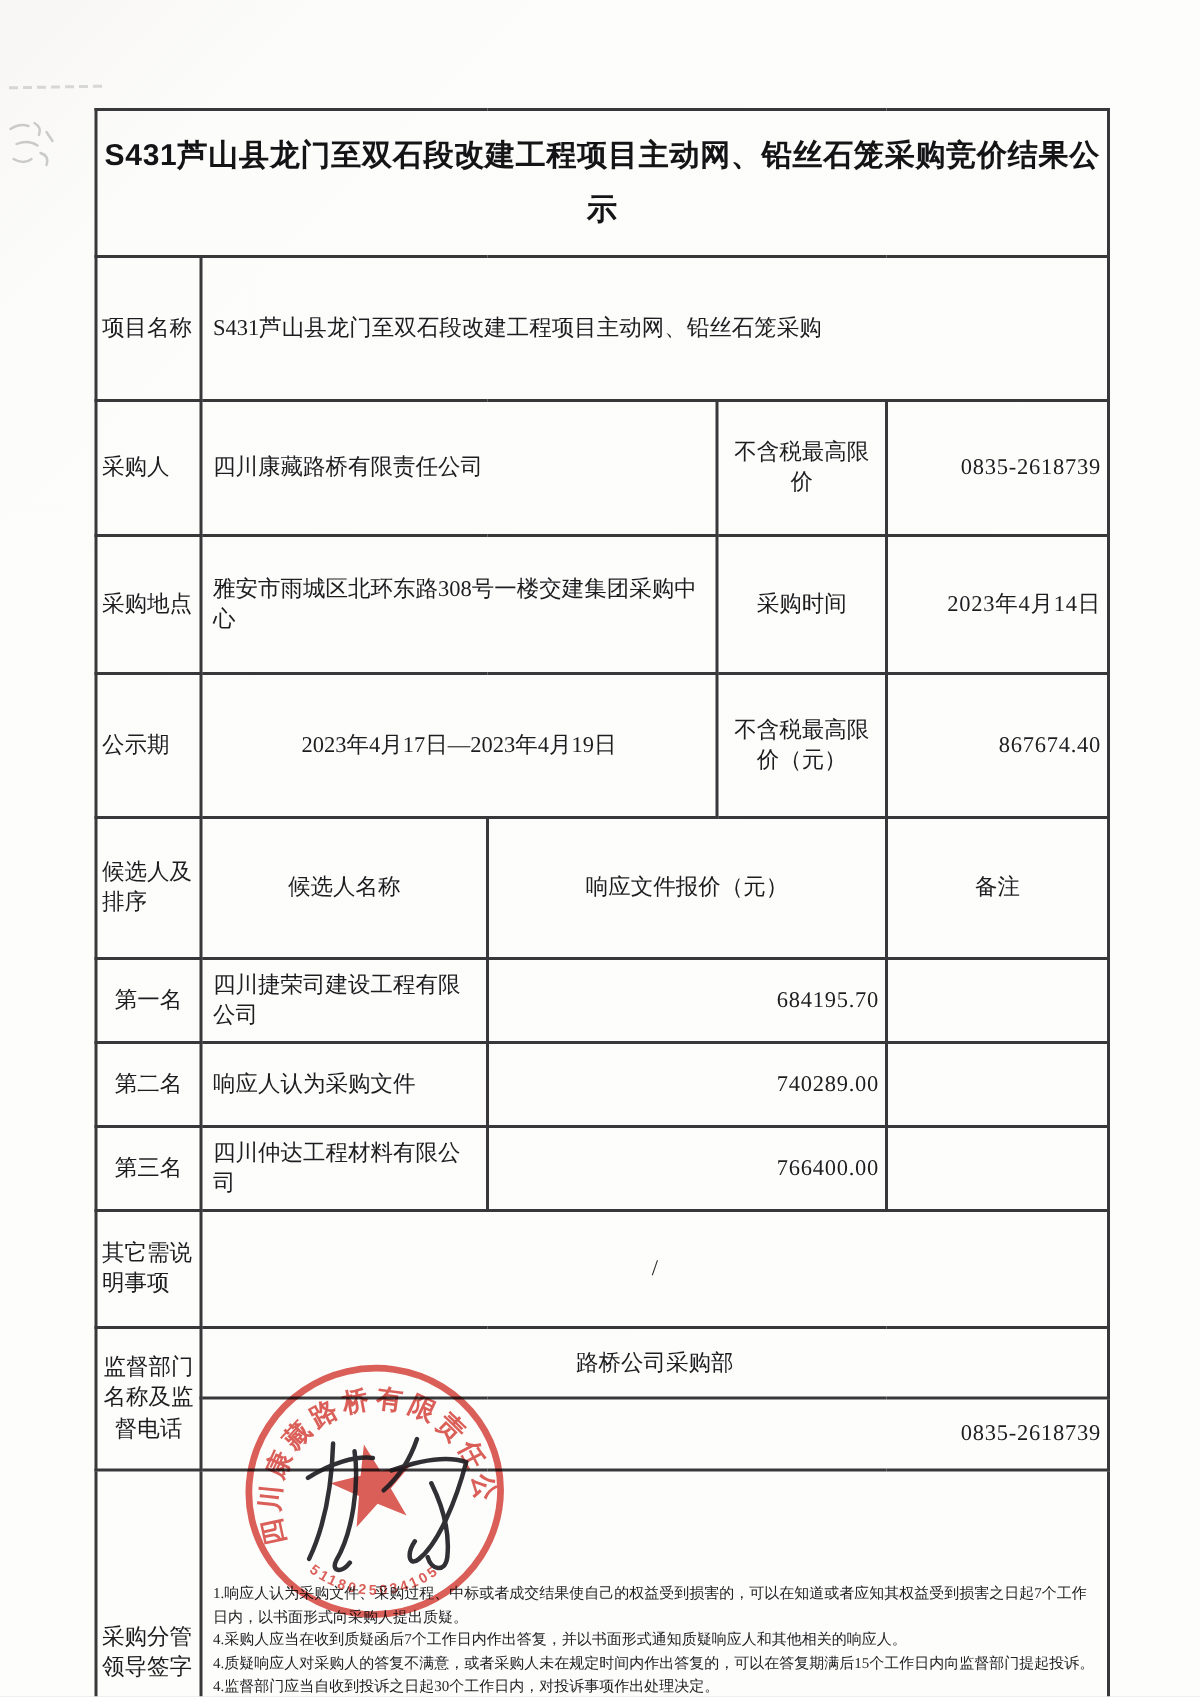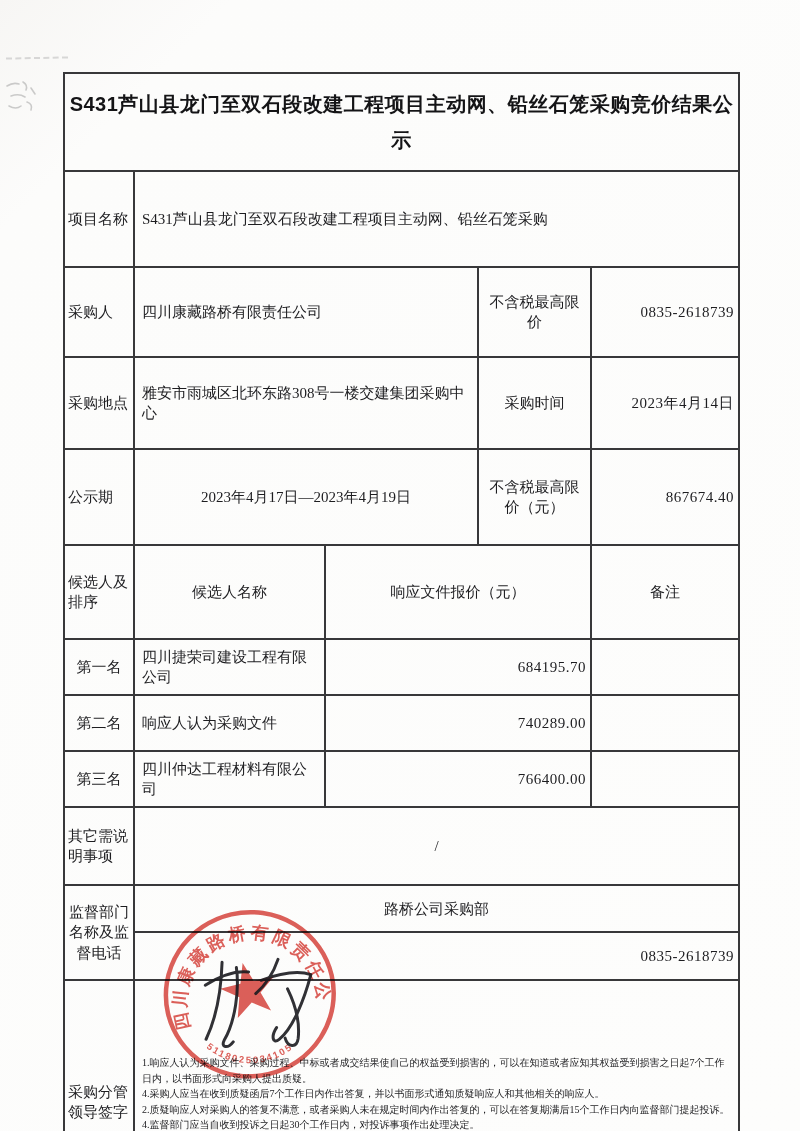--- a/index.html
+++ b/index.html
@@ -177,21 +177,21 @@
     </tr>
     <tr class="r-super">
       <td colspan="4" class="ctr num">0835-2618739</td>
     </tr>
 
     <tr class="r-objection">
       <td class="lbl">采购分管领导签字</td>
       <td colspan="4" class="objection-text">
         <div>1.响应人认为采购文件、采购过程、中标或者成交结果使自己的权益受到损害的，可以在知道或者应知其权益受到损害之日起7个工作日内，以书面形式向采购人提出质疑。</div>
         <div>4.采购人应当在收到质疑函后7个工作日内作出答复，并以书面形式通知质疑响应人和其他相关的响应人。</div>
-        <div>2.质疑响应人对采购人的答复不满意，或者采购人未在规定时间内作出答复的，可以在答复期满后15个工作日内向监督部门提起投诉。</div>
+        <div>4.质疑响应人对采购人的答复不满意，或者采购人未在规定时间内作出答复的，可以在答复期满后15个工作日内向监督部门提起投诉。</div>
         <div>4.监督部门应当自收到投诉之日起30个工作日内，对投诉事项作出处理决定。</div>
         <div>5.监督部门在处理投诉事项期间，可以视具体情况书面通知采购人暂停采购活动，暂停采购活动时间最长不得超过30日。</div>
       </td>
     </tr>
 
     <tr class="r-sign">
       <td colspan="5" class="sign-cell">采购分管领导签字:</td>
     </tr>
   </tbody>
     </table>

